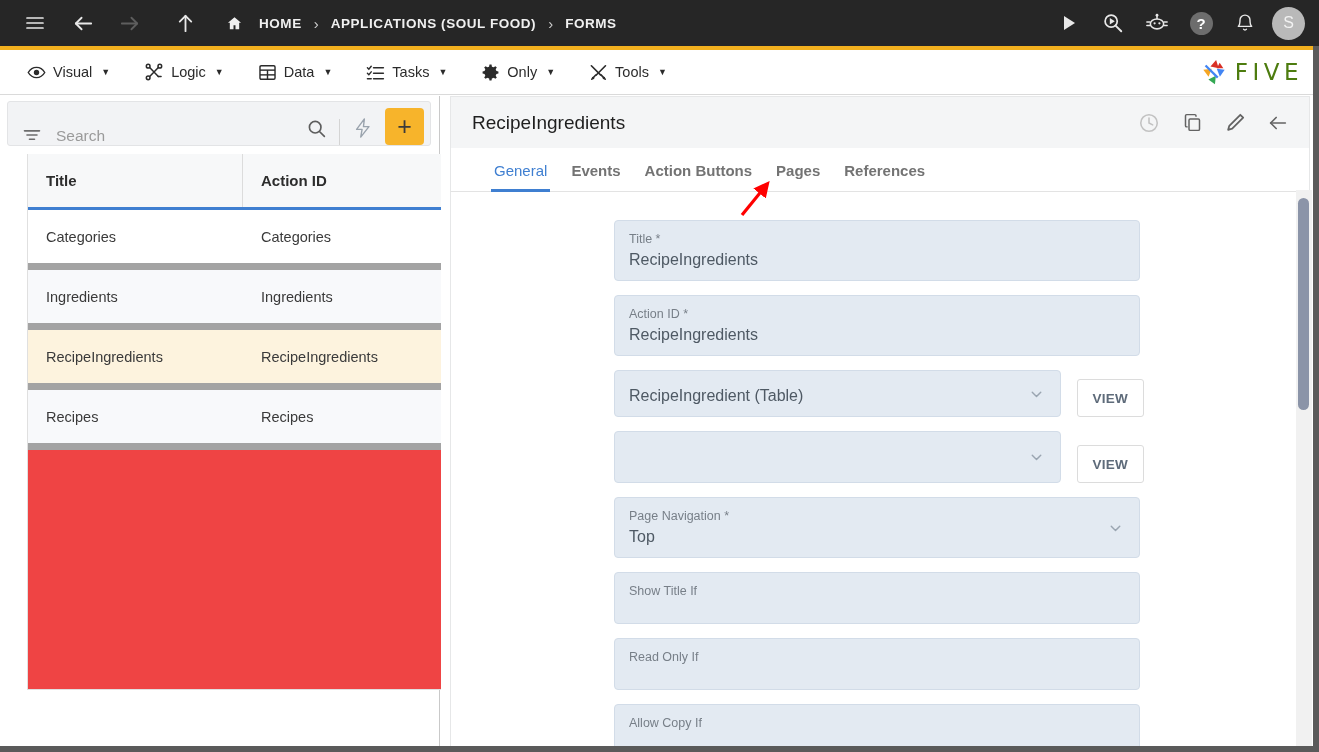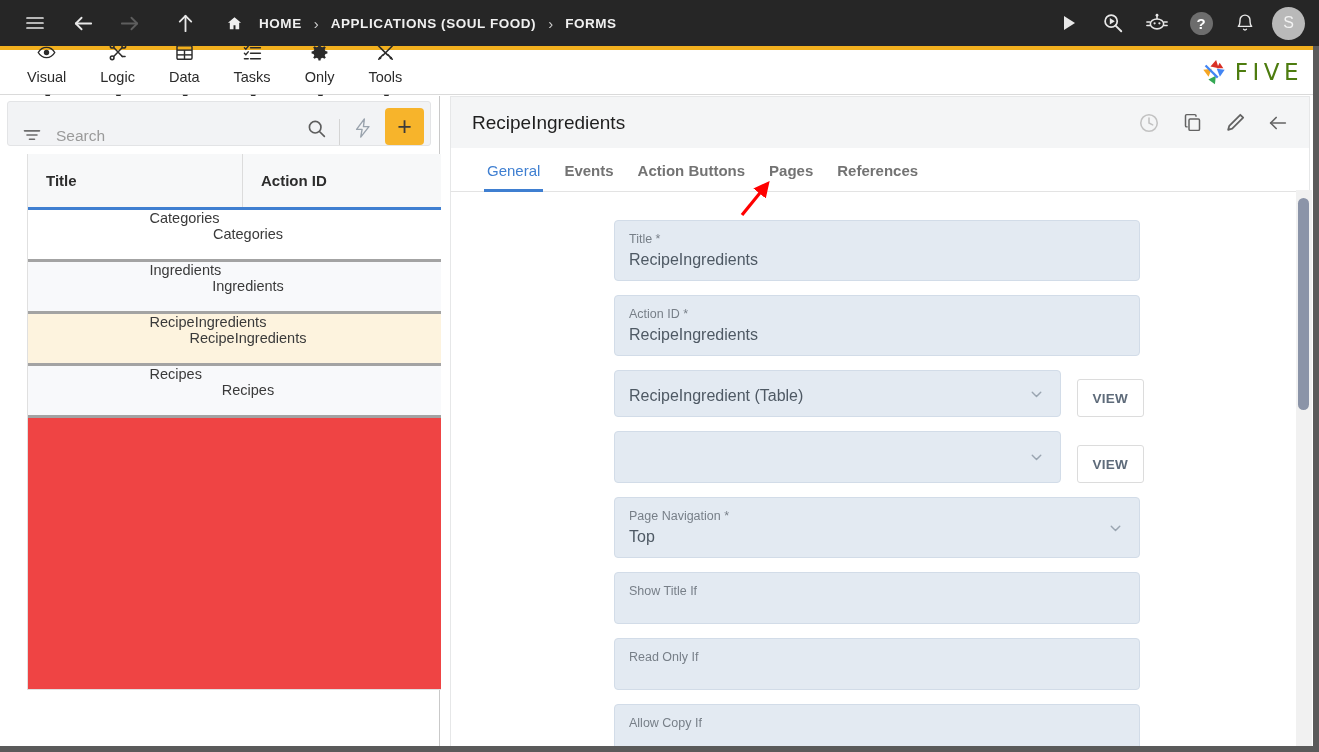--- a/index.html
+++ b/index.html
@@ -50,21 +50,20 @@
   .menubar {
     position: absolute; left: 0; top: 50px; width: 1319px; height: 45px;
     background: #ffffff; border-bottom: 1px solid #dadada;
     display: flex; align-items: center; padding-left: 14px;
   }
   .menu-item {
     display: flex; align-items: center; gap: 7px;
     padding: 6px 13px; margin-right: 8px; cursor: pointer;
     color: #2b2b2b; font-size: 14.5px; font-weight: 400;
     white-space: nowrap;
-    flex-direction: column;
   }
   .menu-item .caret { font-size: 9px; color: #2b2b2b; margin-left: 2px; }
   .menu-spacer { flex: 1 1 auto; }
   .brand { display: flex; align-items: center; gap: 6px; padding-right: 16px; }
   .brand-word {
     font-size: 23px; letter-spacing: 4.5px; color: #4d7c0f; font-weight: 400;
     font-family: "DejaVu Sans", sans-serif;
   }
 
   
@@ -101,22 +100,22 @@
     display: flex; align-items: center;
     border-bottom: 3px solid #3F7FD1;
   }
   .gh-cell {
     font-size: 15px; font-weight: 700; color: #2d2d2d; padding-left: 18px;
     display: flex; align-items: center; height: 100%;
   }
   .gh-cell.c1 { width: 215px; border-right: 1px solid #dcdcdc; }
   .gh-cell.c2 { flex: 1 1 auto; }
   .grid-row {
-    height: 52px; display: flex; align-items: center;
-    border-bottom: 3px solid #a3a3a3; cursor: pointer; flex-direction: column;
+    height: 60px; display: flex; align-items: center;
+    border-bottom: 7px solid #a3a3a3; cursor: pointer;
   }
   .grid-row.alt { background: #f8f9fb; }
   .grid-row.white { background: #ffffff; }
   .grid-row.selected { background: #fdf3de; }
   .gr-cell { font-size: 14.5px; color: #3a3a3a; padding-left: 18px; }
   .gr-cell.c1 { width: 215px; }
   .gr-cell.c2 { flex: 1 1 auto; }
 
   
   .rightpanel {
@@ -131,21 +130,21 @@
   .rp-title { font-size: 19px; color: #1f1f1f; font-weight: 400; }
   .rp-spacer { flex: 1 1 auto; }
   .rp-actions { display: flex; align-items: center; gap: 13px; }
   .rp-ico { width: 30px; height: 30px; display: flex; align-items: center; justify-content: center; color: #636363; cursor: pointer; }
   .rp-ico.disabled { color: #c2c2c2; cursor: default; }
 
   .tabsbar {
     position: absolute; left: 9px; top: 52px; width: 860px; height: 44px;
     background: #ffffff; border-left: 1px solid #e6e7e8; border-right: 1px solid #e6e7e8;
     border-bottom: 1px solid #e3e3e3;
-    display: flex; align-items: flex-end; padding-left: 24px;
+    display: flex; align-items: flex-end; padding-left: 31px;
   }
   .tab {
     position: relative; font-size: 15px; color: #737373; font-weight: 700;
     padding: 0 12px 12px 12px; cursor: pointer; white-space: nowrap;
   }
   .tab.active { color: #3F7FD1; font-weight: 400; }
   .tab.active::after {
     content: ""; position: absolute; left: 9px; right: 9px; bottom: -1px;
     height: 3px; background: #3F7FD1;
   }

